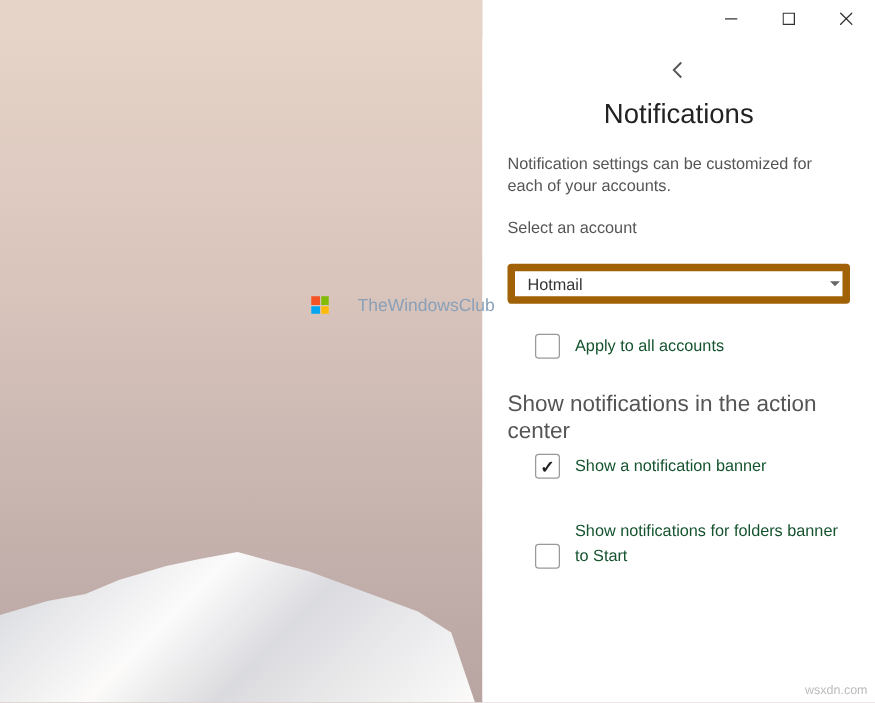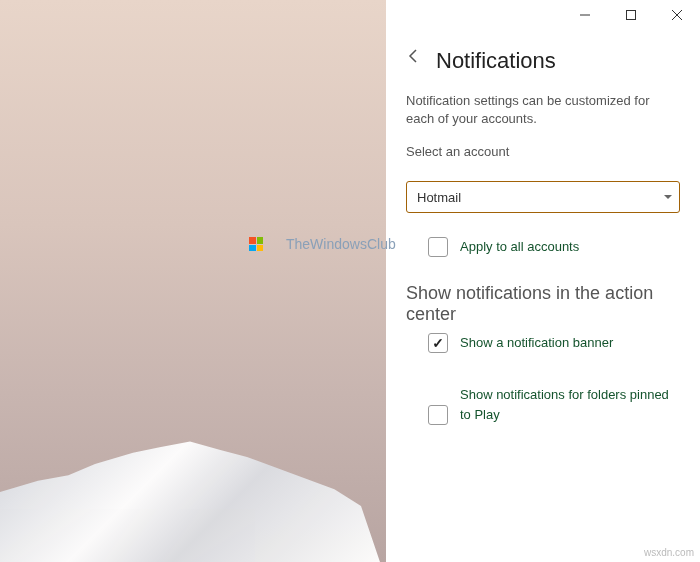--- a/index.html
+++ b/index.html
@@ -35,36 +35,36 @@
       position: absolute; top: 30px; right: 0; bottom: 0; width: 314px;
       background: #fff;
       padding: 18px 20px 20px 20px;
       overflow-y: auto;
     }
     .panel-bg {
       position: absolute; top: 0; right: 0; bottom: 0; width: 314px;
       background: #fff;
     }
     .panel-header {
-      display: flex; gap: 14px; margin-bottom: 18px;
+      display: flex; align-items: center; gap: 14px; margin-bottom: 18px; flex-direction: column;
     }
     .back-icon { color: #555; cursor: pointer; }
     .back-icon svg { width: 16px; height: 16px; display: block; }
     .panel-title {
       font-size: 22px; font-weight: 400; color: #222;
     }
     .panel-subtitle {
       font-size: 13px; color: #555; line-height: 1.4; margin-bottom: 16px;
     }
     .field-label {
       font-size: 13px; color: #555; margin-bottom: 22px;
     }
     .select {
       width: 100%; height: 32px;
-      border: 1px solid #a16207; border-radius: 3px;
+      border: 6px solid #a16207; border-radius: 3px;
       padding: 0 24px 0 10px; font-size: 13px; color: #333;
       background: #fff; appearance: none; position: relative;
     }
     .select-wrap { position: relative; margin-bottom: 18px; }
     .select-wrap::after {
       content: ''; position: absolute; right: 8px; top: 14px;
       width: 0; height: 0;
       border-left: 4px solid transparent; border-right: 4px solid transparent;
       border-top: 4px solid #666; pointer-events: none;
     }
@@ -189,18 +189,18 @@
   <div class="section-label">Show notifications in the action center</div>
 
 
   <div class="sub-options">
     <div class="option-row">
       <div class="checkbox checked"></div>
       <div class="option-label">Show a notification banner</div>
     </div>
     <div class="option-row">
       <div class="checkbox"></div>
-      <div class="option-label">Show notifications for folders pinned to Play</div>
+      <div class="option-label">Show notifications for folders banner to Start</div>
     </div>
   </div>
 </div>
 
 <div class="corner-text">wsxdn.com</div>
 
 </body></html>

